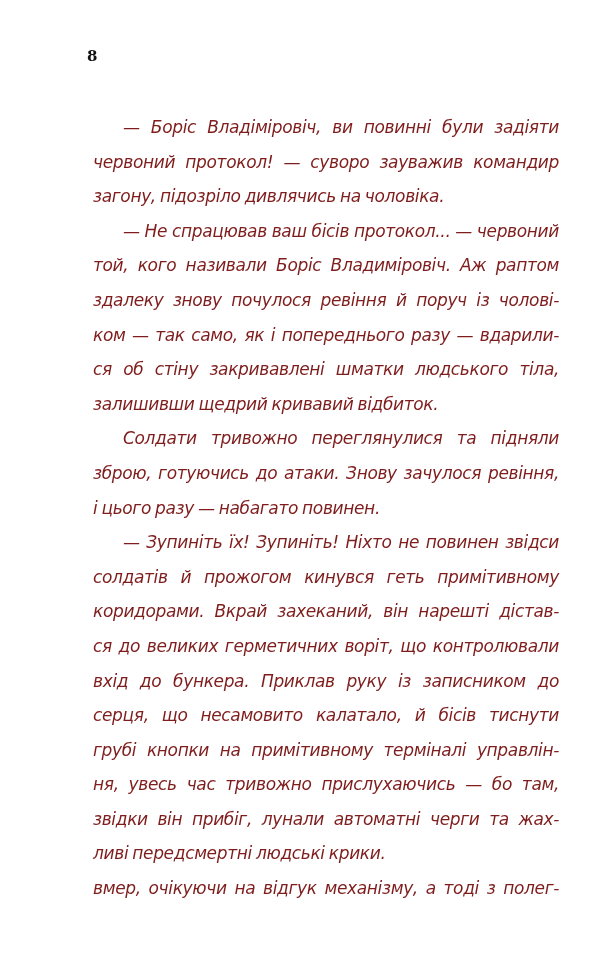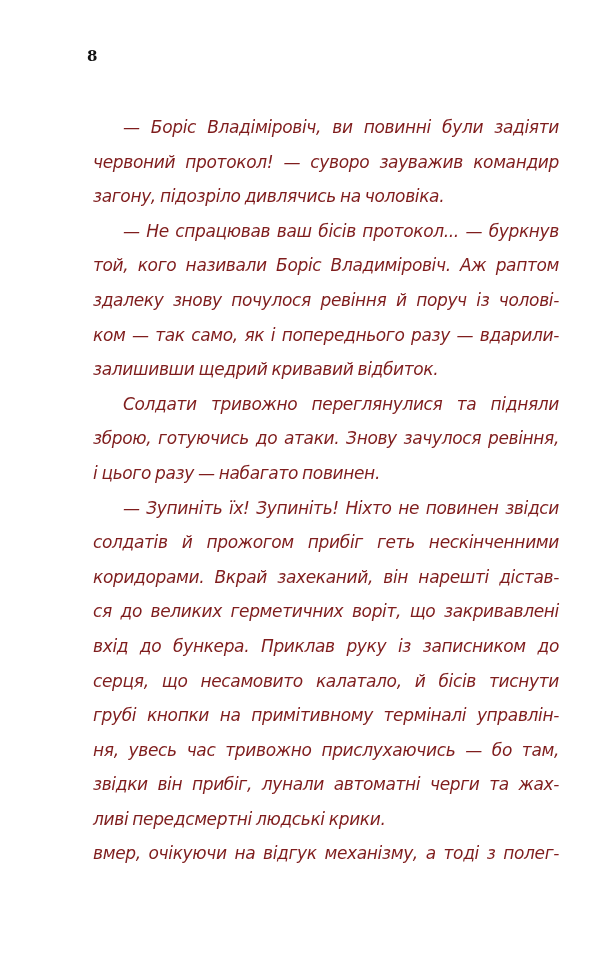--- a/index.html
+++ b/index.html
@@ -66,38 +66,39 @@
 
   <div class="text-block">
 
     <div>
       <span class="line indent">— Боріс Владіміровіч, ви повинні були задіяти</span>
       <span class="line">червоний протокол! — суворо зауважив командир</span>
       <span class="line last">загону, підозріло дивлячись на чоловіка.</span>
     </div>
 
     <div>
-      <span class="line indent">— Не спрацював ваш бісів протокол... — буркнув</span>
+      <span class="line indent">— Не спрацював ваш бісів протокол... — червоний</span>
       <span class="line">той, кого називали Боріс Владиміровіч. Аж раптом</span>
       <span class="line">здалеку знову почулося ревіння й поруч із чолові-</span>
       <span class="line">ком — так само, як і попереднього разу — вдарили-</span>
+      <span class="line">ся об стіну закривавлені шматки людського тіла,</span>
       <span class="line last">залишивши щедрий кривавий відбиток.</span>
     </div>
 
     <div>
       <span class="line indent">Солдати тривожно переглянулися та підняли</span>
       <span class="line">зброю, готуючись до атаки. Знову зачулося ревіння,</span>
       <span class="line last">і цього разу — набагато повинен.</span>
     </div>
 
     <div>
       <span class="line indent">— Зупиніть їх! Зупиніть! Ніхто не повинен звідси</span>
-      <span class="line">солдатів й прожогом прибіг геть нескінченними</span>
+      <span class="line">солдатів й прожогом кинувся геть примітивному</span>
       <span class="line">коридорами. Вкрай захеканий, він нарешті дістав-</span>
-      <span class="line">ся до великих герметичних воріт, що закривавлені</span>
+      <span class="line">ся до великих герметичних воріт, що контролювали</span>
       <span class="line">вхід до бункера. Приклав руку із записником до</span>
       <span class="line">серця, що несамовито калатало, й бісів тиснути</span>
       <span class="line">грубі кнопки на примітивному терміналі управлін-</span>
       <span class="line">ня, увесь час тривожно прислухаючись — бо там,</span>
       <span class="line">звідки він прибіг, лунали автоматні черги та жах-</span>
       <span class="line last">ливі передсмертні людські крики.</span>
     </div>
 
     <div>
       <span class="line">вмер, очікуючи на відгук механізму, а тоді з полег-</span>

